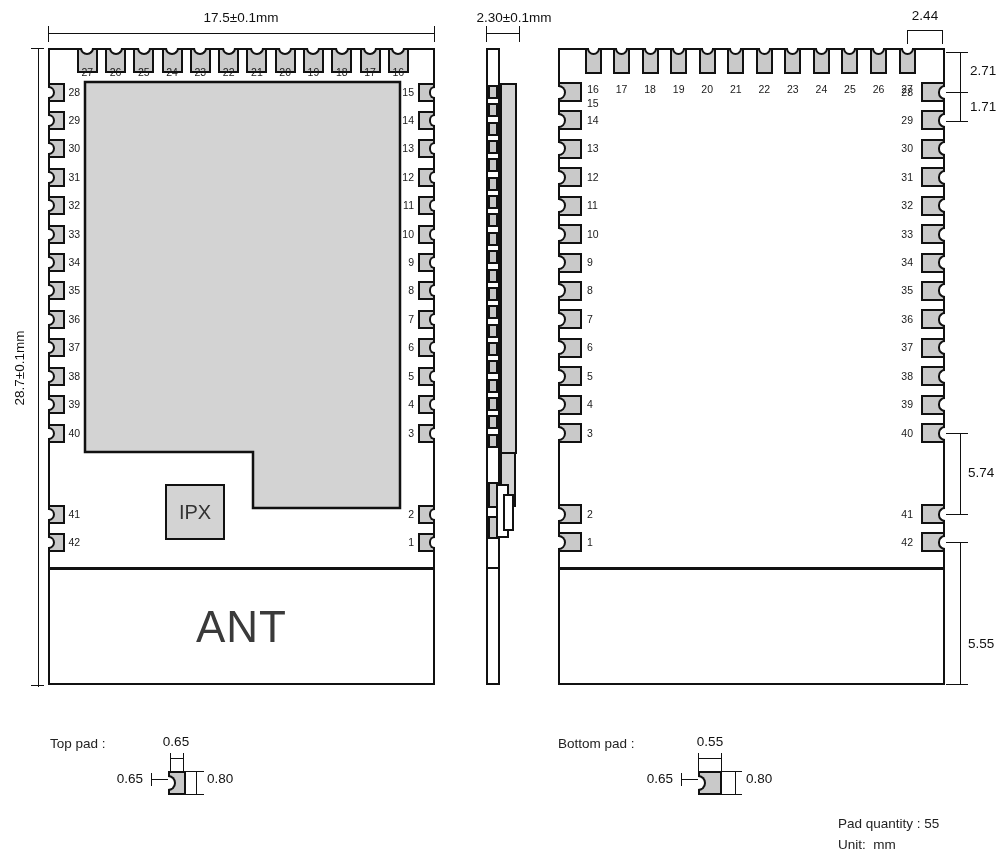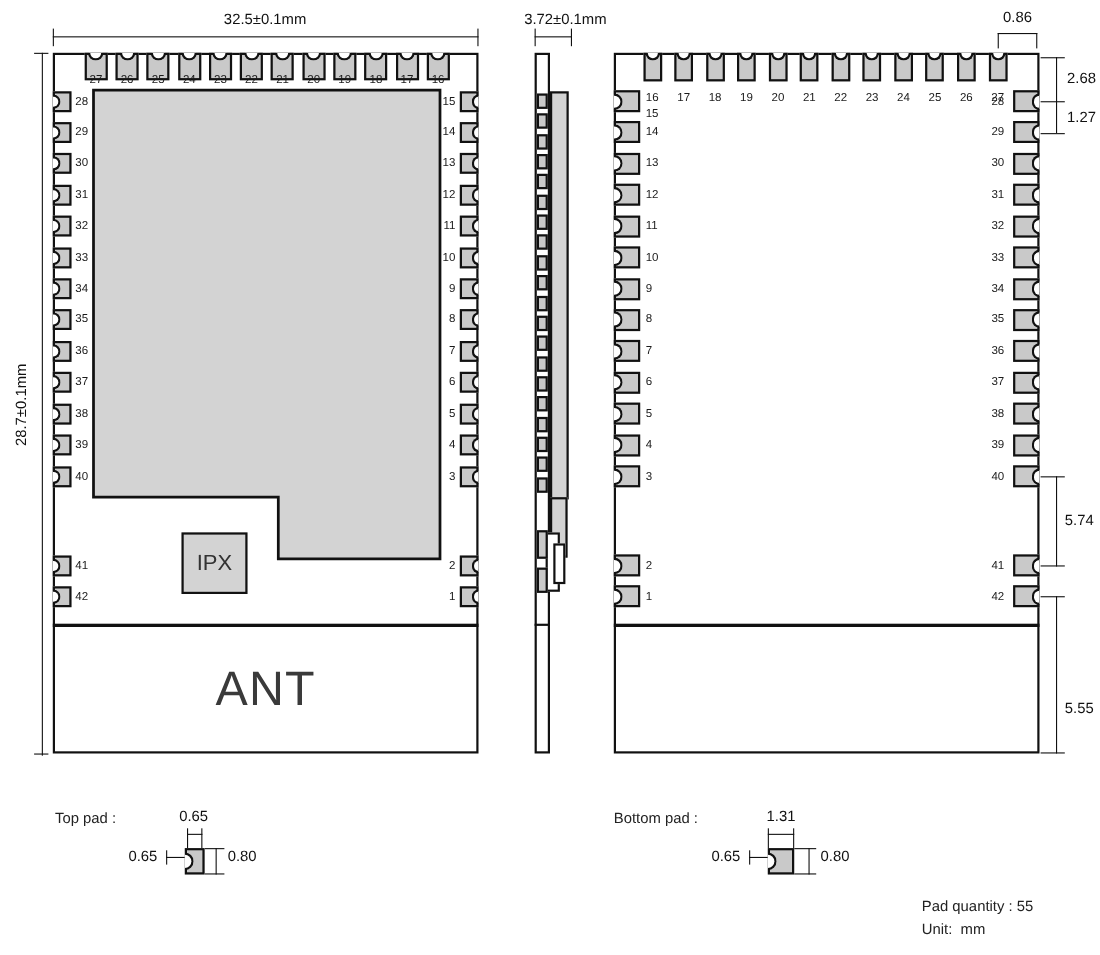--- a/index.html
+++ b/index.html
@@ -35,57 +35,57 @@
     <svg class="abs" style="left:82px;top:79px" width="322" height="432">
       <polygon points="3,3 318,3 318,429 171,429 171,373 3,373"></polygon>
     </svg>
     <div class="line" style="left:48px;top:567px;width:387px;height:2.5px"></div>
     <div class="ipx">IPX</div>
     <div class="ant">ANT</div>
 
     <div class="line" style="left:48px;top:33px;width:387px;height:1.3px"></div>
     <div class="line" style="left:48px;top:26px;width:1.3px;height:16px"></div>
     <div class="line" style="left:433.7px;top:26px;width:1.3px;height:16px"></div>
-    <div class="dim" style="left:168px;top:10px;width:146px;text-align:center">32.5±0.1mm</div>
+    <div class="dim" style="left:168px;top:10px;width:146px;text-align:center">17.5±0.1mm</div>
 
     <div class="line" style="left:38px;top:48px;width:1.3px;height:639px"></div>
     <div class="line" style="left:31px;top:48px;width:13px;height:1.3px"></div>
     <div class="line" style="left:31px;top:685px;width:13px;height:1.3px"></div>
     <div class="dim" style="left:-35px;top:360px;width:110px;text-align:center;transform:rotate(-90deg)">28.7±0.1mm</div>
   </div>
 
   <div class="abs">
     <div class="outline" style="left:486px;top:48px;width:14px;height:637px;border-width:2px"></div>
     <div class="shield-rect" style="left:500px;top:83px;width:17px;height:371px"></div>
     <div class="shield-rect" style="left:500px;top:452px;width:16px;height:55px"></div>
     <div class="wrect" style="left:496px;top:484px;width:13px;height:54px"></div>
     <div class="wrect" style="left:503px;top:494px;width:11px;height:37px"></div>
     <div class="line" style="left:486px;top:567px;width:14px;height:2px"></div>
 
     <div class="line" style="left:486px;top:33px;width:34px;height:1.3px"></div>
     <div class="line" style="left:485.5px;top:26px;width:1.3px;height:16px"></div>
     <div class="line" style="left:519px;top:26px;width:1.3px;height:16px"></div>
-    <div class="dim" style="left:444px;top:10px;width:140px;text-align:center">3.72±0.1mm</div>
+    <div class="dim" style="left:444px;top:10px;width:140px;text-align:center">2.30±0.1mm</div>
   </div>
 
   <div class="abs">
     <div class="outline" style="left:558px;top:48px;width:387px;height:637px"></div>
     <div class="line" style="left:558px;top:567px;width:387px;height:2.5px"></div>
 
     <div class="line" style="left:907px;top:30px;width:36px;height:1.3px"></div>
     <div class="line" style="left:906.5px;top:30px;width:1.3px;height:14px"></div>
     <div class="line" style="left:942px;top:30px;width:1.3px;height:14px"></div>
-    <div class="dim" style="left:895px;top:8px;width:60px;text-align:center">0.86</div>
+    <div class="dim" style="left:895px;top:8px;width:60px;text-align:center">2.44</div>
 
     <div class="line" style="left:960px;top:52px;width:1.3px;height:69px"></div>
     <div class="line" style="left:946px;top:52px;width:22px;height:1.3px"></div>
     <div class="line" style="left:946px;top:91.5px;width:22px;height:1.3px"></div>
     <div class="line" style="left:946px;top:120.5px;width:22px;height:1.3px"></div>
-    <div class="dim" style="left:970px;top:63px">2.68</div>
-    <div class="dim" style="left:970px;top:99px">1.27</div>
+    <div class="dim" style="left:970px;top:63px">2.71</div>
+    <div class="dim" style="left:970px;top:99px">1.71</div>
 
     <div class="line" style="left:960px;top:433px;width:1.3px;height:82px"></div>
     <div class="line" style="left:946px;top:433px;width:22px;height:1.3px"></div>
     <div class="line" style="left:946px;top:514px;width:22px;height:1.3px"></div>
     <div class="dim" style="left:968px;top:465px">5.74</div>
 
     <div class="line" style="left:960px;top:542px;width:1.3px;height:143px"></div>
     <div class="line" style="left:946px;top:542px;width:22px;height:1.3px"></div>
     <div class="line" style="left:946px;top:684px;width:22px;height:1.3px"></div>
     <div class="dim" style="left:968px;top:636px">5.55</div>
@@ -101,21 +101,21 @@
     <div class="line" style="left:151px;top:773px;width:1.3px;height:13px"></div>
     <div class="line" style="left:151px;top:779px;width:18px;height:1.3px"></div>
     <div class="line" style="left:186px;top:771px;width:18px;height:1.3px"></div>
     <div class="line" style="left:186px;top:793.7px;width:18px;height:1.3px"></div>
     <div class="line" style="left:196px;top:771px;width:1.3px;height:24px"></div>
     <div class="dim" style="left:207px;top:771px">0.80</div>
   </div>
 
   <div class="abs">
     <div class="lbl" style="left:558px;top:736px">Bottom pad :</div>
-    <div class="dim" style="left:686px;top:734px;width:48px;text-align:center">1.31</div>
+    <div class="dim" style="left:686px;top:734px;width:48px;text-align:center">0.55</div>
     <div class="line" style="left:698px;top:753px;width:1.3px;height:18px"></div>
     <div class="line" style="left:720.7px;top:753px;width:1.3px;height:18px"></div>
     <div class="line" style="left:698px;top:758px;width:24px;height:1.3px"></div>
     <div class="dim" style="left:633px;top:771px;width:40px;text-align:right">0.65</div>
     <div class="line" style="left:681px;top:773px;width:1.3px;height:13px"></div>
     <div class="line" style="left:681px;top:779px;width:18px;height:1.3px"></div>
     <div class="line" style="left:722px;top:771px;width:20px;height:1.3px"></div>
     <div class="line" style="left:722px;top:793.7px;width:20px;height:1.3px"></div>
     <div class="line" style="left:734.7px;top:771px;width:1.3px;height:24px"></div>
     <div class="dim" style="left:746px;top:771px">0.80</div>

